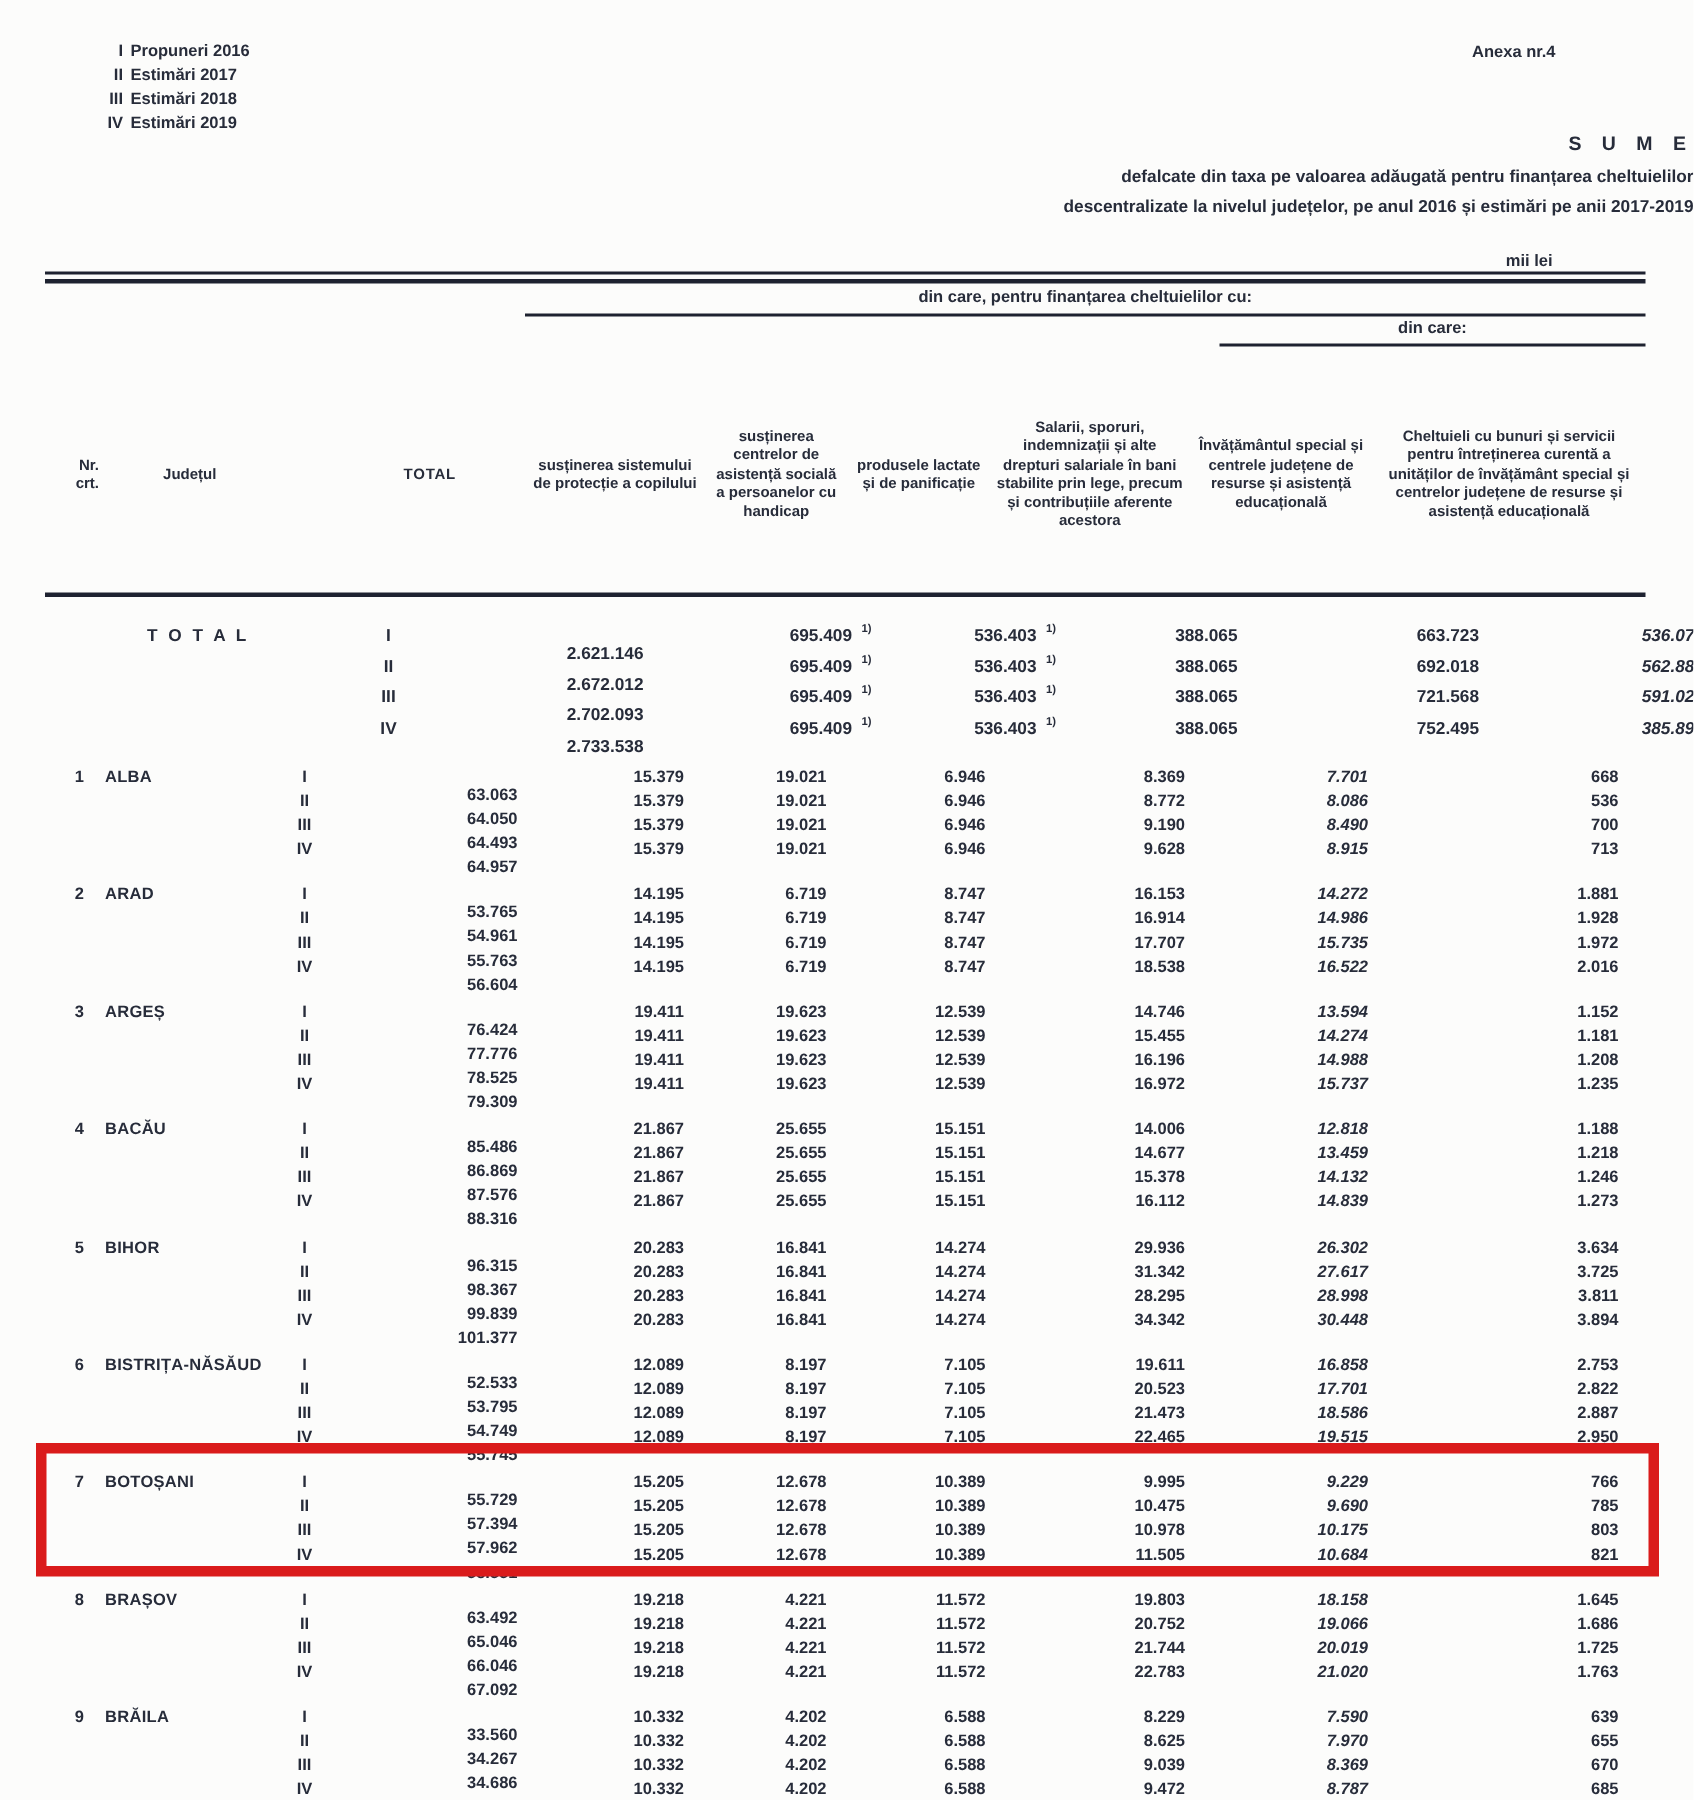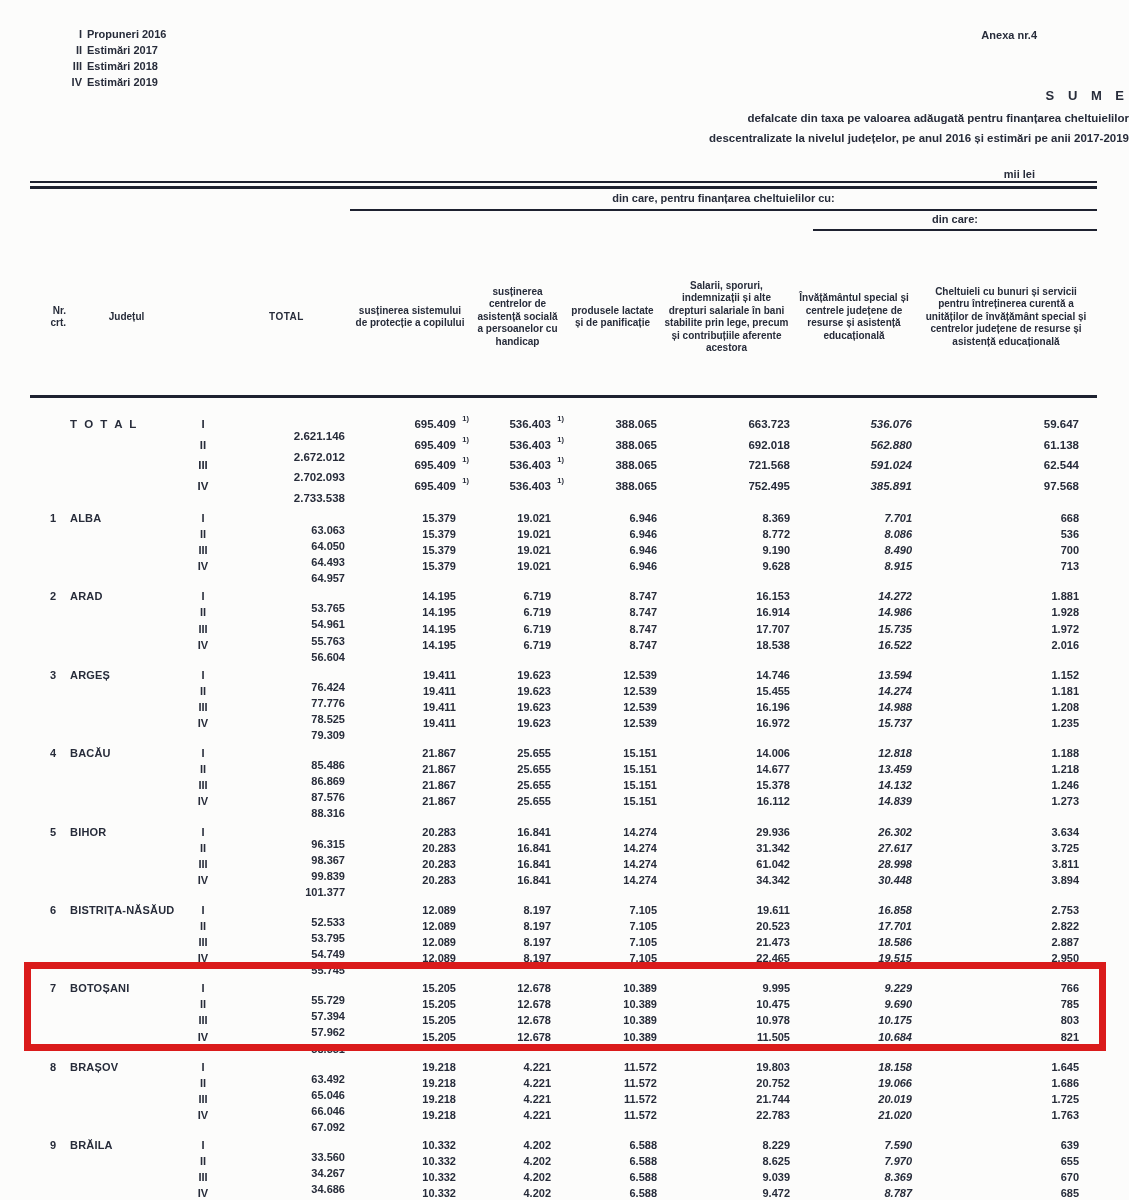--- a/index.html
+++ b/index.html
@@ -35,21 +35,21 @@
           align-items:center; }
   .colh { font-size:10px; line-height:12.5px; text-align:center; padding:0 4px; }
   .colh.left { text-align:right; padding-left:8px; }
   .colh.total-h { font-size:10px; letter-spacing:0.5px; }
   
   .tbody { position:absolute; left:30px; top:401px; width:1067px; }
   .block { margin-top:14px; position:relative; }
   .block.total { margin-top:13px; }
   .trow { display:grid; grid-template-columns:40px 113px 40px 127px 120px 95px 95px 133px 122px 182px;
           height:16.1px; line-height:16.1px; font-size:11px; }
-  .block.total .trow { height:20.5px; line-height:20.5px; font-size:11.5px; }
+  .block.total .trow { height:20.5px; line-height:20.5px; font-size:11.5px;gap:28px; }
   .cell { white-space:nowrap; }
   .c1 { text-align:right; padding-right:14px; }
   .c2 { letter-spacing:0.2px; }
   .block.total .c2 { letter-spacing:2px; }
   .c3 { text-align:center; }
   .c4,.c5,.c6,.c7,.c8,.c9,.c10 { text-align:right; position:relative; }
   .c4 { padding-right:5px;margin-top:12px; }
   .c5 { padding-right:14px; }
   .c6 { padding-right:14px; }
   .c7 { padding-right:3px; }
@@ -391,21 +391,21 @@
           <div class="cell c10">3.725</div>
         </div>
         <div class="trow">
           <div class="cell c1"></div>
           <div class="cell c2"></div>
           <div class="cell c3">III</div>
           <div class="cell c4">99.839</div>
           <div class="cell c5">20.283</div>
           <div class="cell c6">16.841</div>
           <div class="cell c7">14.274</div>
-          <div class="cell c8">61.042</div>
+          <div class="cell c8">28.295</div>
           <div class="cell c9">28.998</div>
           <div class="cell c10">3.811</div>
         </div>
         <div class="trow">
           <div class="cell c1"></div>
           <div class="cell c2"></div>
           <div class="cell c3">IV</div>
           <div class="cell c4">101.377</div>
           <div class="cell c5">20.283</div>
           <div class="cell c6">16.841</div>

